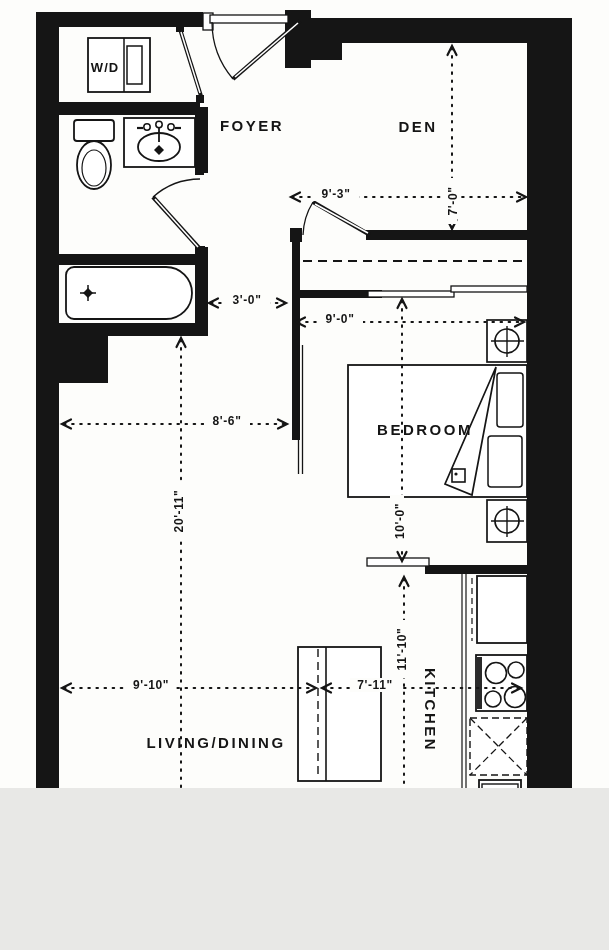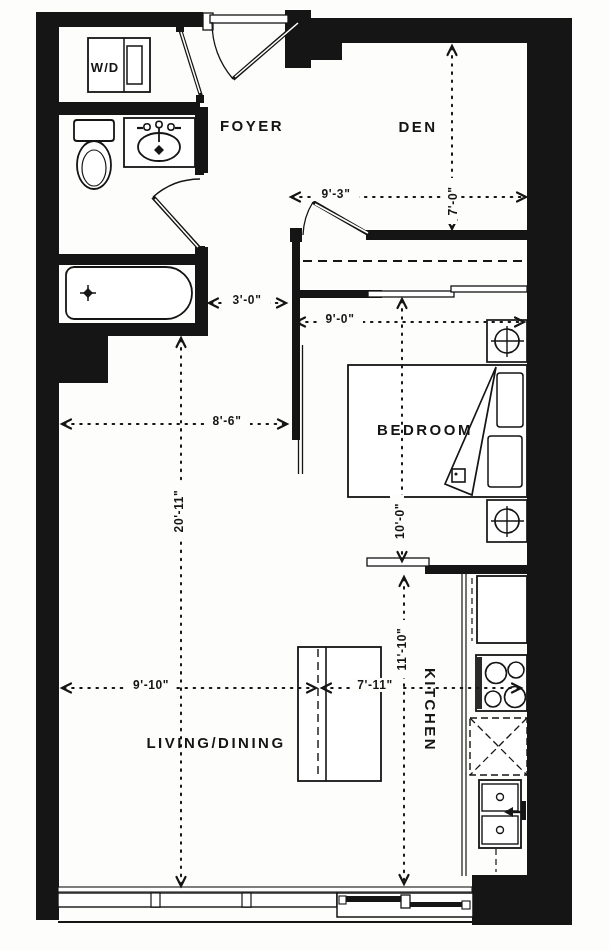--- a/index.html
+++ b/index.html
@@ -1,16 +1,16 @@
 <!DOCTYPE html>
 <html><head>
 <meta charset="utf-8">
 <style>
   html,body{margin:0;padding:0;background:#e8e8e6;}
-  .page{position:relative;width:609px;height:950px;background:#fdfdfb;overflow:hidden;
+  .page{position:relative;width:609px;height:788px;background:#fdfdfb;overflow:hidden;
         font-family:"Liberation Sans", sans-serif;}
   svg{position:absolute;left:0;top:0;}
   .room-label{font-family:"Liberation Sans",sans-serif;font-weight:bold;font-size:15px;
               letter-spacing:2.5px;fill:#151515;}
   .small-label{font-family:"Liberation Sans",sans-serif;font-weight:bold;font-size:13px;
               letter-spacing:1px;fill:#151515;}
   .dim-label{font-family:"Liberation Sans",sans-serif;font-weight:bold;font-size:12px;
               letter-spacing:0.6px;fill:#151515;}
   .ink{fill:#151515;}
   .line{stroke:#151515;fill:none;}

